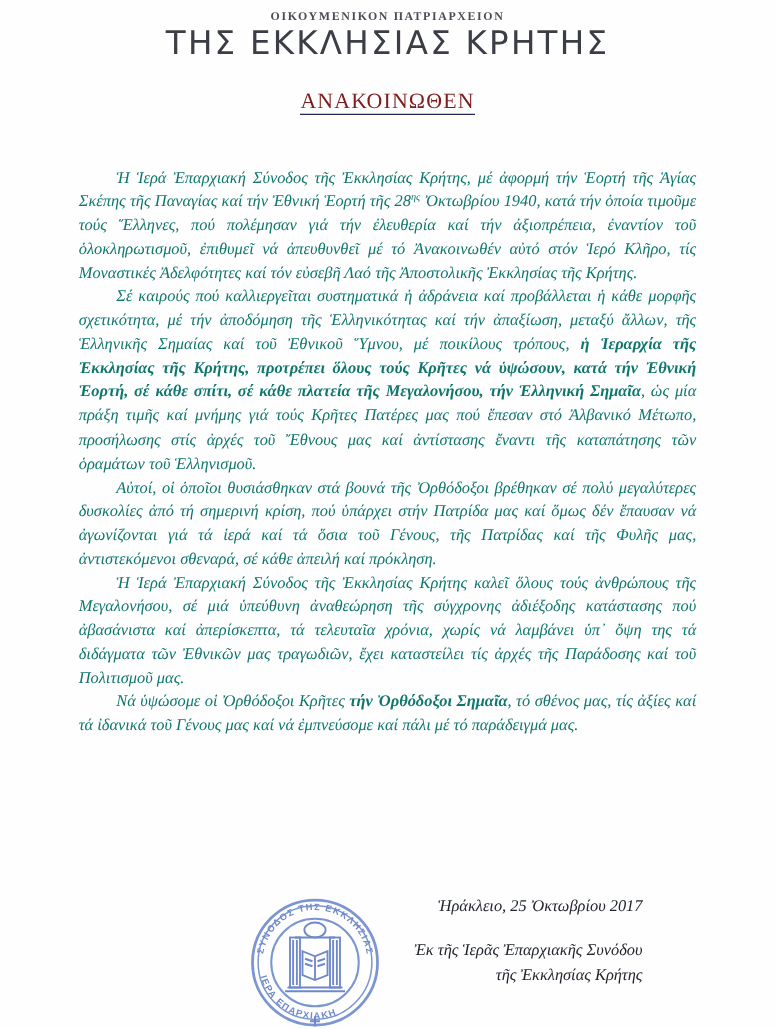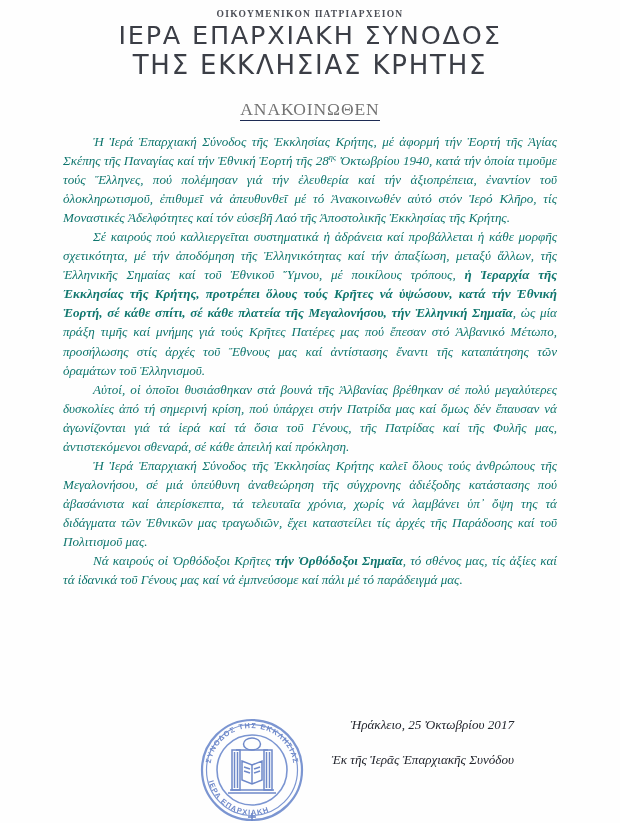--- a/index.html
+++ b/index.html
@@ -52,21 +52,21 @@
     font-size: 26px;
     margin-top: 1px;
   }
 
   .doc-title {
     text-align: center;
     margin-top: 19px;
     font-family: "Liberation Serif", serif;
     font-size: 17.5px;
     letter-spacing: 0.9px;
-    color: #737373;
+    color: #7f1d1d;
     font-weight: 400;
   }
   .doc-title span {
     border-bottom: 1.3px solid #1d2b54;
     padding-bottom: 1px;
   }
 
   
   .body-text {
     position: absolute;
@@ -129,41 +129,40 @@
   .seal svg { display: block; }
 </style>
 </head>
 <body>
 
 <div class="page">
 
   <div class="header">
     <div class="patriarch-line">ΟΙΚΟΥΜΕΝΙΚΟΝ ΠΑΤΡΙΑΡΧΕΙΟΝ</div>
     <div class="org-title">
-      <span class="l1">ΙΕΡΑ ΕΠΑΡΧΙΑΚΗ ΣΥΝΟΔΟΣ</span>
       <span class="l2">ΤΗΣ ΕΚΚΛΗΣΙΑΣ ΚΡΗΤΗΣ</span>
     </div>
   </div>
 
   <div class="doc-title">
     <span>ΑΝΑΚΟΙΝΩΘΕΝ</span>
   </div>
 
   <div class="body-text">
 
     <p class="para"><span>Ἡ Ἱερά Ἐπαρχιακή Σύνοδος τῆς Ἐκκλησίας Κρήτης, μέ ἀφορμή τήν Ἑορτή τῆς Ἁγίας Σκέπης τῆς Παναγίας καί τήν Ἐθνική Ἑορτή τῆς 28</span><sup class="ord">ης</sup><span> Ὀκτωβρίου 1940, κατά τήν ὁποία τιμοῦμε τούς Ἕλληνες, πού πολέμησαν γιά τήν ἐλευθερία καί τήν ἀξιοπρέπεια, ἐναντίον τοῦ ὁλοκληρωτισμοῦ, ἐπιθυμεῖ νά ἀπευθυνθεῖ μέ τό Ἀνακοινωθέν αὐτό στόν Ἱερό Κλῆρο, τίς Μοναστικές Ἀδελφότητες καί τόν εὐσεβῆ Λαό τῆς Ἀποστολικῆς Ἐκκλησίας τῆς Κρήτης.</span></p>
 
 
     <p class="para"><span>Σέ καιρούς πού καλλιεργεῖται συστηματικά ἡ ἀδράνεια καί προβάλλεται ἡ κάθε μορφῆς σχετικότητα, μέ τήν ἀποδόμηση τῆς Ἑλληνικότητας καί τήν ἀπαξίωση, μεταξύ ἄλλων, τῆς Ἑλληνικῆς Σημαίας καί τοῦ Ἐθνικοῦ Ὕμνου, μέ ποικίλους τρόπους, </span><b>ἡ Ἱεραρχία τῆς Ἐκκλησίας τῆς Κρήτης, προτρέπει ὅλους τούς Κρῆτες νά ὑψώσουν, κατά τήν Ἐθνική Ἑορτή, σέ κάθε σπίτι, σέ κάθε πλατεία τῆς Μεγαλονήσου, τήν Ἑλληνική Σημαῖα</b><span>, ὡς μία πράξη τιμῆς καί μνήμης γιά τούς Κρῆτες Πατέρες μας πού ἔπεσαν στό Ἀλβανικό Μέτωπο, προσήλωσης στίς ἀρχές τοῦ Ἔθνους μας καί ἀντίστασης ἔναντι τῆς καταπάτησης τῶν ὁραμάτων τοῦ Ἑλληνισμοῦ.</span></p>
 
-    <p class="para">Αὐτοί, οἱ ὁποῖοι θυσιάσθηκαν στά βουνά τῆς Ἀλβανίας βρέθηκαν σέ πολύ μεγαλύτερες δυσκολίες ἀπό τή σημερινή κρίση, πού ὑπάρχει στήν Πατρίδα μας καί ὅμως δέν ἔπαυσαν νά ἀγωνίζονται γιά τά ἱερά καί τά ὅσια τοῦ Γένους, τῆς Πατρίδας καί τῆς Φυλῆς μας, ἀντιστεκόμενοι σθεναρά, σέ κάθε ἀπειλή καί πρόκληση.</p>
+    <p class="para">Αὐτοί, οἱ ὁποῖοι θυσιάσθηκαν στά βουνά τῆς Ὀρθόδοξοι βρέθηκαν σέ πολύ μεγαλύτερες δυσκολίες ἀπό τή σημερινή κρίση, πού ὑπάρχει στήν Πατρίδα μας καί ὅμως δέν ἔπαυσαν νά ἀγωνίζονται γιά τά ἱερά καί τά ὅσια τοῦ Γένους, τῆς Πατρίδας καί τῆς Φυλῆς μας, ἀντιστεκόμενοι σθεναρά, σέ κάθε ἀπειλή καί πρόκληση.</p>
 
     <p class="para">Ἡ Ἱερά Ἐπαρχιακή Σύνοδος τῆς Ἐκκλησίας Κρήτης καλεῖ ὅλους τούς ἀνθρώπους τῆς Μεγαλονήσου, σέ μιά ὑπεύθυνη ἀναθεώρηση τῆς σύγχρονης ἀδιέξοδης κατάστασης πού ἀβασάνιστα καί ἀπερίσκεπτα, τά τελευταῖα χρόνια, χωρίς νά λαμβάνει ὑπ᾽ ὄψη της τά διδάγματα τῶν Ἐθνικῶν μας τραγωδιῶν, ἔχει καταστείλει τίς ἀρχές τῆς Παράδοσης καί τοῦ Πολιτισμοῦ μας.</p>
 
-    <p class="para"><span>Νά καιρούς οἱ Ὀρθόδοξοι Κρῆτες </span><b>τήν Ὀρθόδοξοι Σημαῖα</b><span>, τό σθένος μας, τίς ἀξίες καί τά ἰδανικά τοῦ Γένους μας καί νά ἐμπνεύσομε καί πάλι μέ τό παράδειγμά μας.</span></p>
+    <p class="para"><span>Νά ὑψώσομε οἱ Ὀρθόδοξοι Κρῆτες </span><b>τήν Ὀρθόδοξοι Σημαῖα</b><span>, τό σθένος μας, τίς ἀξίες καί τά ἰδανικά τοῦ Γένους μας καί νά ἐμπνεύσομε καί πάλι μέ τό παράδειγμά μας.</span></p>
 
   </div>
 
   <div class="seal">
     <svg width="112" height="109" viewBox="0 0 112 109">
       <defs>
         <path id="sealArcTop" d="M 14,56 A 42,42 0 0 1 98,56"></path>
         <path id="sealArcBot" d="M 11,56 A 45,45 0 0 0 101,56"></path>
       </defs>
 
@@ -205,16 +204,17 @@
         <line x1="34" y1="76" x2="78" y2="76"></line>
         <line x1="32" y1="79" x2="80" y2="79"></line>
       </g>
     </svg>
   </div>
 
   <div class="footer">
     <div class="date-line">Ἡράκλειο, 25 Ὀκτωβρίου 2017</div>
     <div class="signature">
       <div>Ἐκ τῆς Ἱερᾶς Ἐπαρχιακῆς Συνόδου</div>
+      <div>τῆς Ἐκκλησίας Κρήτης</div>
     </div>
   </div>
 
 </div>
 
 </body></html>

